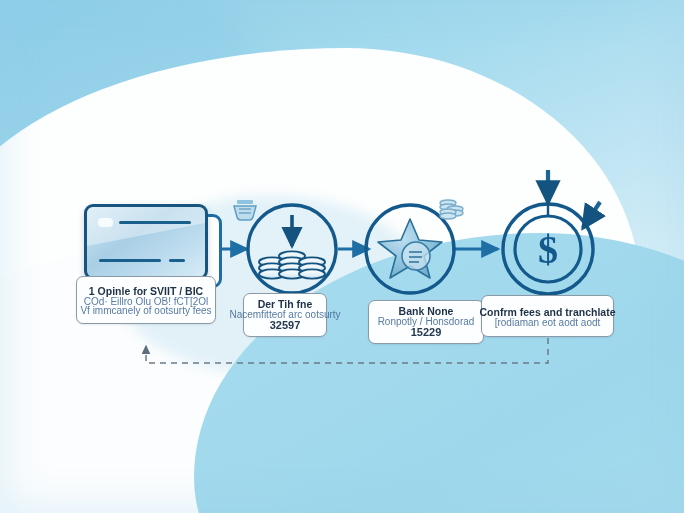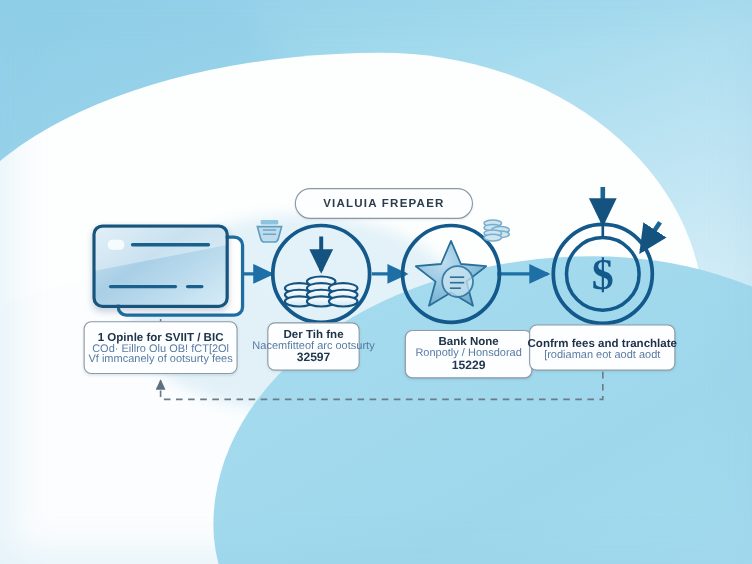--- a/index.html
+++ b/index.html
@@ -65,21 +65,21 @@
     border:1.2px solid #8c99a7;border-radius:7px;background:#fdfeff;
     box-shadow:0 1px 2px rgba(40,70,95,.10);
     display:flex;flex-direction:column;align-items:center;justify-content:center;
     text-align:center;padding:3px 5px;box-sizing:border-box;
     color:#223448;
   }
   .cap .t1{font-size:10.5px;font-weight:700;line-height:12px;color:#1d3147;white-space:nowrap;}
   .cap .t2{font-size:10px;line-height:9px;color:#4a6f9a;white-space:nowrap;opacity:.92;}
   .cap .big{font-size:11px;font-weight:600;line-height:13px;color:#22384f;}
 
-  #cap1{left:76px;top:292px;width:140px;height:48px;}
+  #cap1{left:76px;top:276px;width:140px;height:48px;}
   #cap2{left:243px;top:293px;width:84px;height:44px;}
   #cap3{left:368px;top:300px;width:116px;height:44px;text-align:center;}
   #cap4{left:481px;top:295px;width:133px;height:42px;}
 
   
   #card-wrap{position:absolute;left:80px;top:200px;width:140px;height:90px;}
   .card-back{
     position:absolute;left:26px;top:14px;width:110px;height:68px;
     border:3px solid #1e6ea3;border-radius:9px;background:#ffffff;
   }
@@ -222,21 +222,20 @@
     <g fill="#cde4f1" stroke="#79aecd" stroke-width="1.4">
       <ellipse cx="12" cy="7" rx="8" ry="3"></ellipse>
       <ellipse cx="12" cy="11" rx="8" ry="3"></ellipse>
       <ellipse cx="19" cy="13" rx="8" ry="3"></ellipse>
       <ellipse cx="19" cy="17" rx="8" ry="3"></ellipse>
       <ellipse cx="12" cy="16" rx="8" ry="3"></ellipse>
       <ellipse cx="12" cy="20" rx="8" ry="3"></ellipse>
     </g>
   </svg>
 
-  <div class="pill">VIALUIA FREPAER</div>
 
   <div class="cap" id="cap1">
     <div class="t1">1 Opinle for SVIIT / BIC</div>
     <div class="t2">COd· Eillro Olu OB! fCT[2Ol</div>
     <div class="t2">Vf immcanely of ootsurty fees</div>
   </div>
 
   <div class="cap" id="cap2">
     <div class="t1">Der Tih fne</div>
     <div class="t2">Nacemfitteof arc ootsurty</div>

